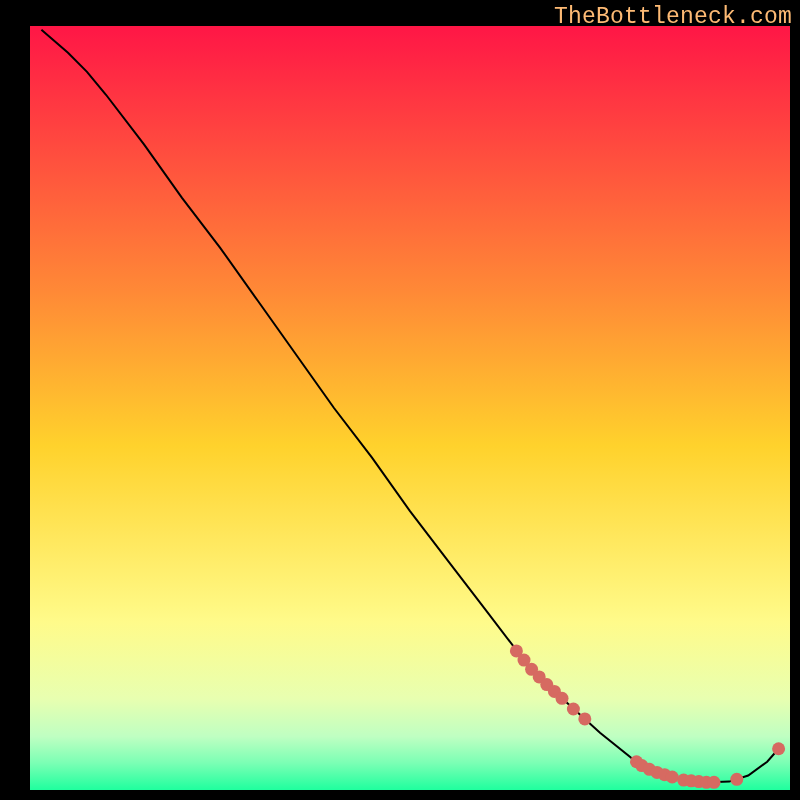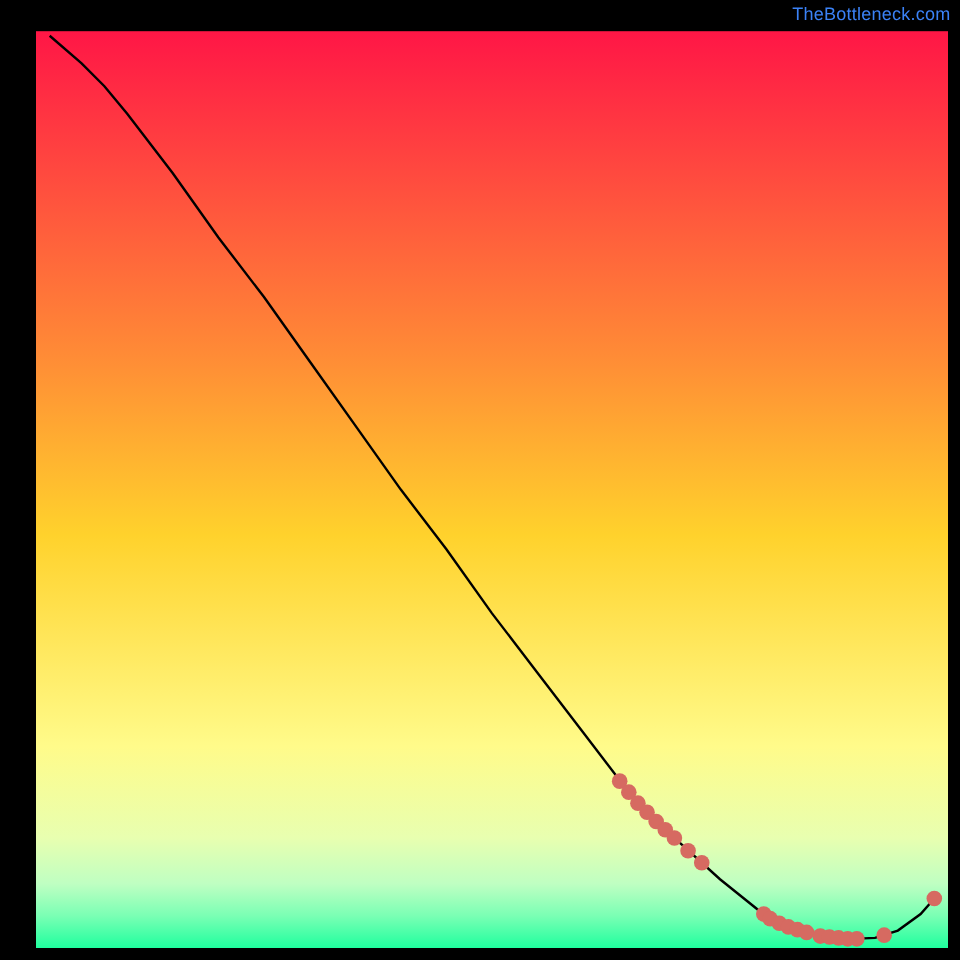--- a/index.html
+++ b/index.html
@@ -16,23 +16,23 @@
     height: 800px;
   }
   svg {
     position: absolute;
     inset: 0;
   }
   .attribution {
     position: absolute;
     top: 4px;
     right: 8px;
-    font-family: Liberation Sans, sans-serif;
-    font-size: 15px;
-    color: #3b82f6;
+    font-family: Liberation Mono, monospace;
+    font-size: 23px;
+    color: #fdba74;
     font-weight: 400;
     letter-spacing: 0.2px;
   }
 </style>
 </head>
 <body>
 
 <div class="stage">
 
   <svg viewBox="0 0 800 800">

